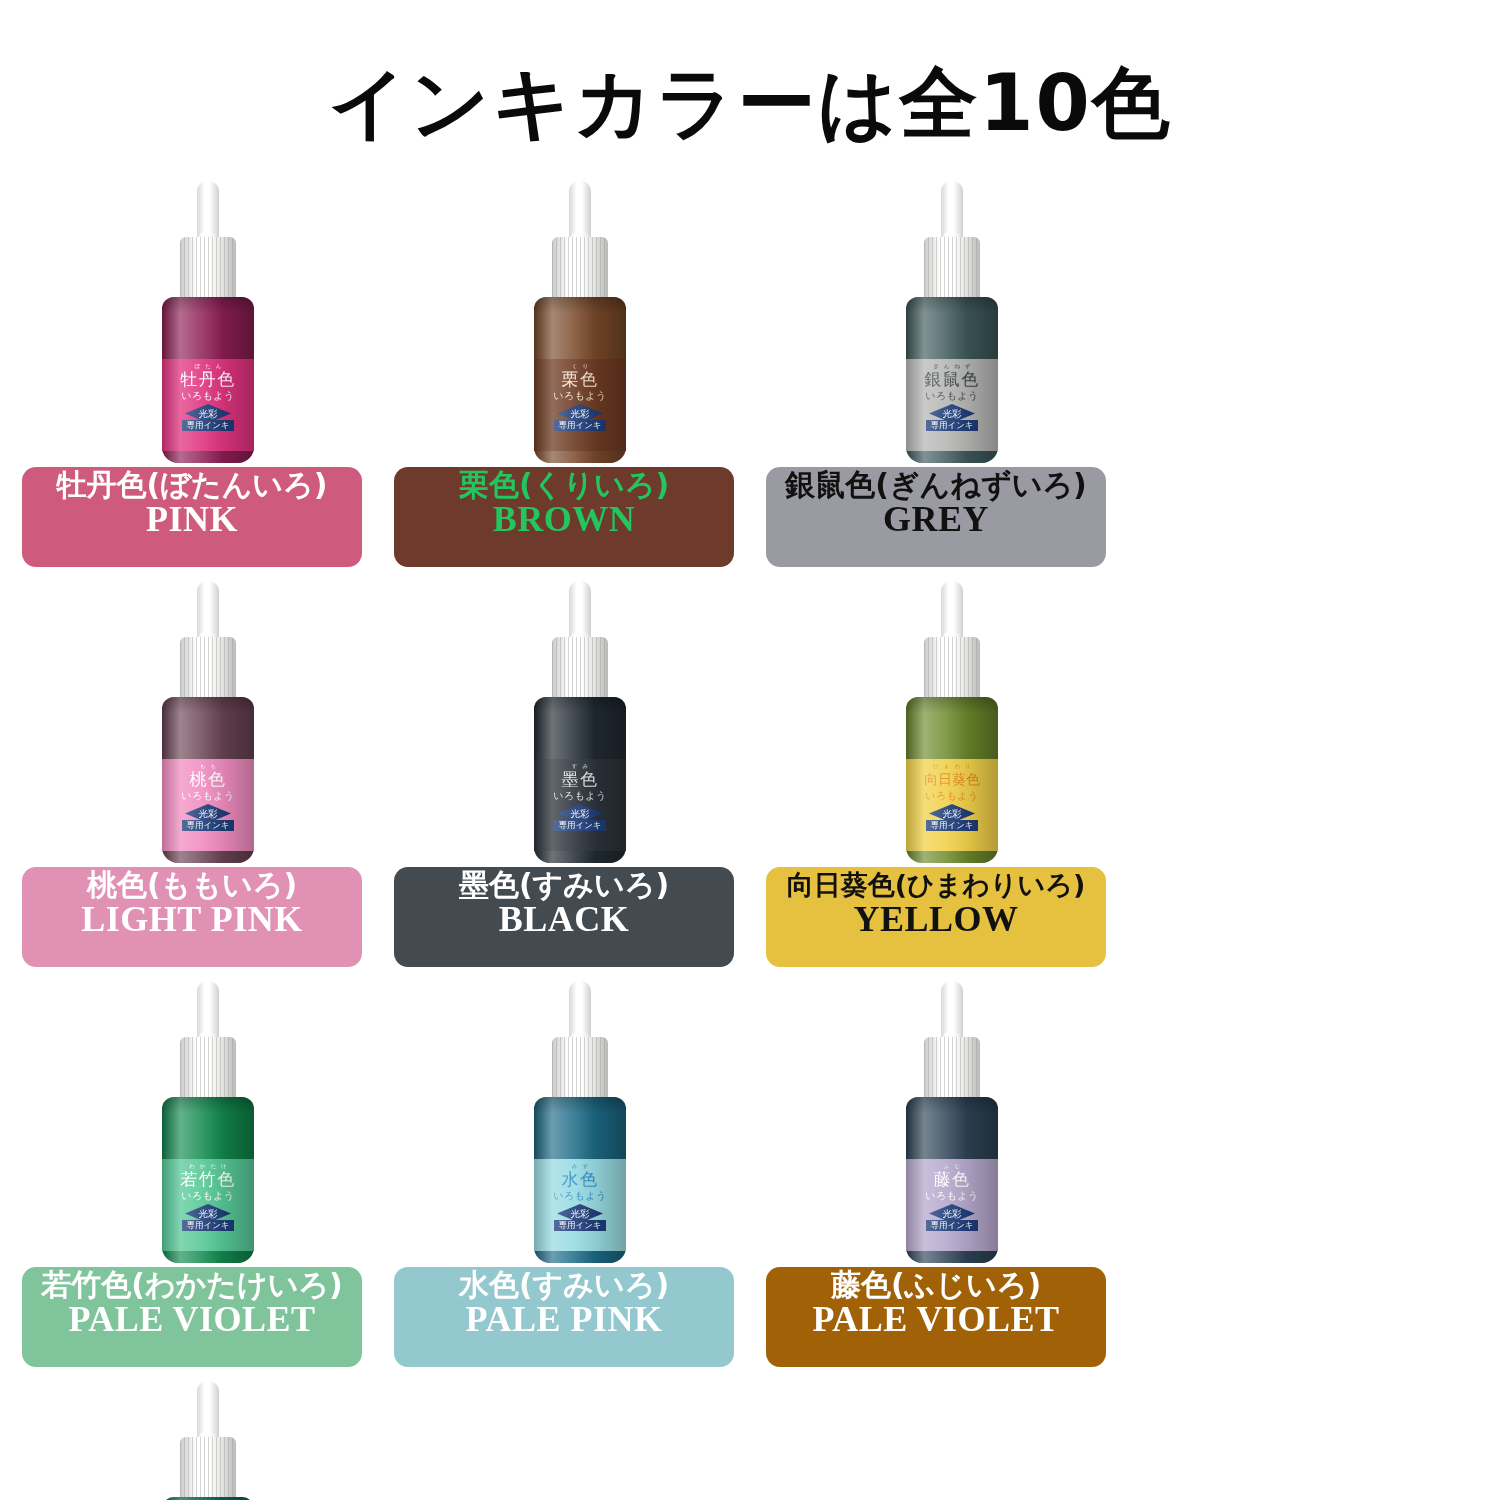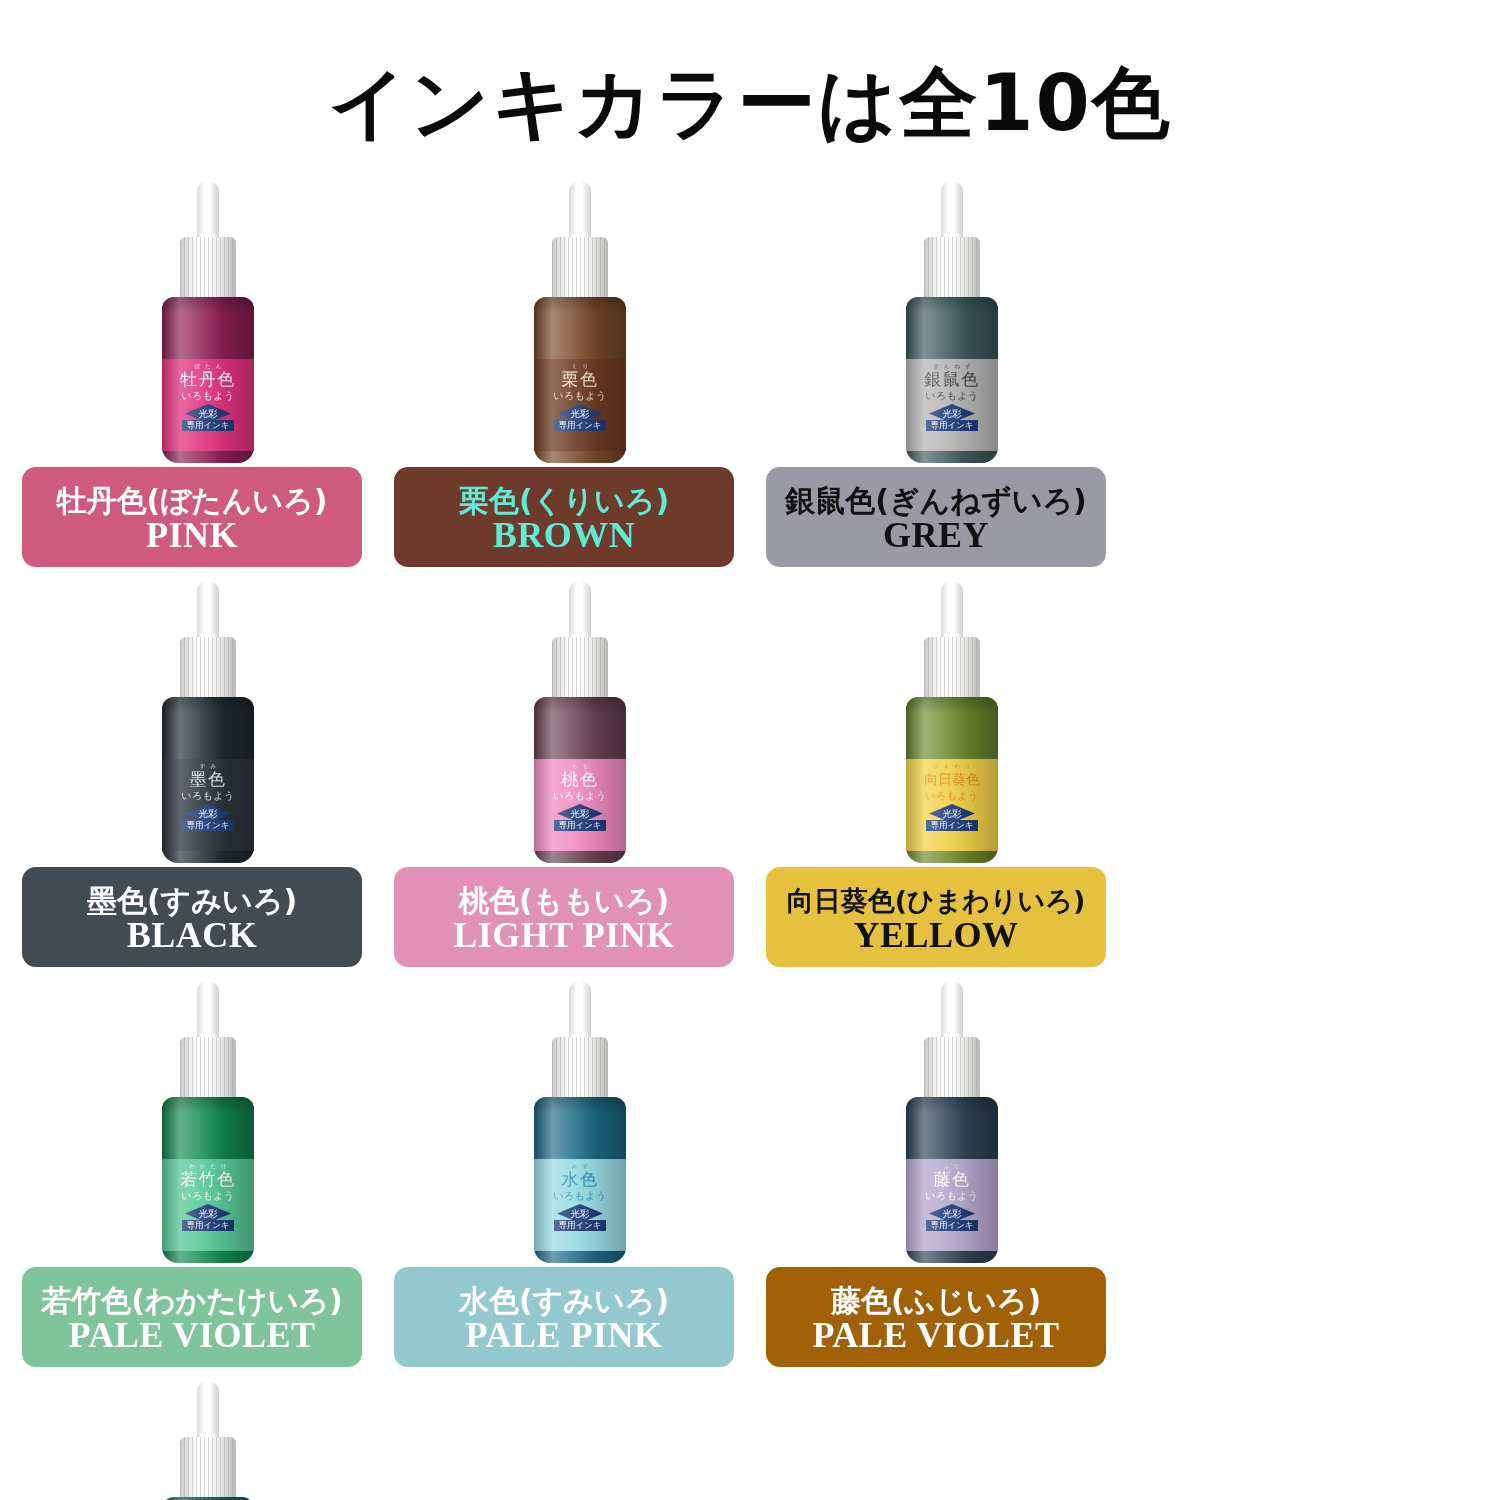--- a/index.html
+++ b/index.html
@@ -222,21 +222,21 @@
   .plate {
     position: absolute;
     left: 0;
     top: 292px;
     width: 340px;
     height: 100px;
     border-radius: 14px;
     display: flex;
     flex-direction: column;
     align-items: center;
-    justify-content: center;
+    justify-content: flex-start;
   }
   .plate .jp {
     font-size: 30px;
     line-height: 36px;
     font-weight: 700;
     font-family: "DejaVu Sans", "Liberation Sans", sans-serif;
     white-space: nowrap;
     letter-spacing: 0px;
   }
   .plate .jp.small { font-size: 27px; }
@@ -301,21 +301,21 @@
                   <div class="diamond" style="background:#1e3c78">
                     <span>光彩</span>
                   </div>
                   <div class="inkstrip" style="background:#1e3c78;color:#ffffff">専用インキ</div>
                 </div>
                 <div class="lblbg"></div>
               </div>
             </div>
           </div>
         </div>
-        <div class="plate" style="background:#6d3a2c;color:#5eead4">
+        <div class="plate" style="background:#6d3a2c;color:#22c55e">
           <div class="jp">栗色(くりいろ)</div>
           <div class="en">BROWN</div>
         </div>
       </div>
       <div class="cell">
         <div class="bottle-area">
           <div class="bottle">
             <div class="nozzle"></div>
             <div class="cap"></div>
             <div class="body" style="background:#3f5a5c">
@@ -339,20 +339,48 @@
         <div class="plate" style="background:#9a9ba2;color:#111111">
           <div class="jp">銀鼠色(ぎんねずいろ)</div>
           <div class="en">GREY</div>
         </div>
       </div>
       <div class="cell">
         <div class="bottle-area">
           <div class="bottle">
             <div class="nozzle"></div>
             <div class="cap"></div>
+            <div class="body" style="background:#6b4454">
+              <div class="shine"></div>
+              <div class="topshade"></div>
+              <div class="prodlabel" style="background:#f08cc0;color:#ffffff">
+                <div class="lblinner">
+                  <div class="ruby">もも</div>
+                  <div class="cname">桃色</div>
+                  <div class="iromoyou">いろもよう</div>
+                  <div class="diamond" style="background:#1e3c78">
+                    <span>光彩</span>
+                  </div>
+                  <div class="inkstrip" style="background:#1e3c78;color:#ffffff">専用インキ</div>
+                </div>
+                <div class="lblbg"></div>
+              </div>
+            </div>
+          </div>
+        </div>
+        <div class="plate" style="background:#e191b4;color:#ffffff">
+          <div class="jp">桃色(ももいろ)</div>
+          <div class="en">LIGHT PINK</div>
+        </div>
+      </div>
+      <div class="cell">
+        <div class="bottle-area">
+          <div class="bottle">
+            <div class="nozzle"></div>
+            <div class="cap"></div>
             <div class="body" style="background:#222b33">
               <div class="shine"></div>
               <div class="topshade"></div>
               <div class="prodlabel" style="background:#2b3239;color:#dfe3e6">
                 <div class="lblinner">
                   <div class="ruby">すみ</div>
                   <div class="cname">墨色</div>
                   <div class="iromoyou">いろもよう</div>
                   <div class="diamond" style="background:#1e3c78">
                     <span>光彩</span>
@@ -367,48 +395,20 @@
         <div class="plate" style="background:#434a50;color:#ffffff">
           <div class="jp">墨色(すみいろ)</div>
           <div class="en">BLACK</div>
         </div>
       </div>
       <div class="cell">
         <div class="bottle-area">
           <div class="bottle">
             <div class="nozzle"></div>
             <div class="cap"></div>
-            <div class="body" style="background:#6b4454">
-              <div class="shine"></div>
-              <div class="topshade"></div>
-              <div class="prodlabel" style="background:#f08cc0;color:#ffffff">
-                <div class="lblinner">
-                  <div class="ruby">もも</div>
-                  <div class="cname">桃色</div>
-                  <div class="iromoyou">いろもよう</div>
-                  <div class="diamond" style="background:#1e3c78">
-                    <span>光彩</span>
-                  </div>
-                  <div class="inkstrip" style="background:#1e3c78;color:#ffffff">専用インキ</div>
-                </div>
-                <div class="lblbg"></div>
-              </div>
-            </div>
-          </div>
-        </div>
-        <div class="plate" style="background:#e191b4;color:#ffffff">
-          <div class="jp">桃色(ももいろ)</div>
-          <div class="en">LIGHT PINK</div>
-        </div>
-      </div>
-      <div class="cell">
-        <div class="bottle-area">
-          <div class="bottle">
-            <div class="nozzle"></div>
-            <div class="cap"></div>
             <div class="body" style="background:#6d8a2c">
               <div class="shine"></div>
               <div class="topshade"></div>
               <div class="prodlabel" style="background:#f1d14a;color:#e08a1e">
                 <div class="lblinner">
                   <div class="ruby">ひまわり</div>
                   <div class="cname narrow">向日葵色</div>
                   <div class="iromoyou">いろもよう</div>
                   <div class="diamond" style="background:#1e3c78">
                     <span>光彩</span>

